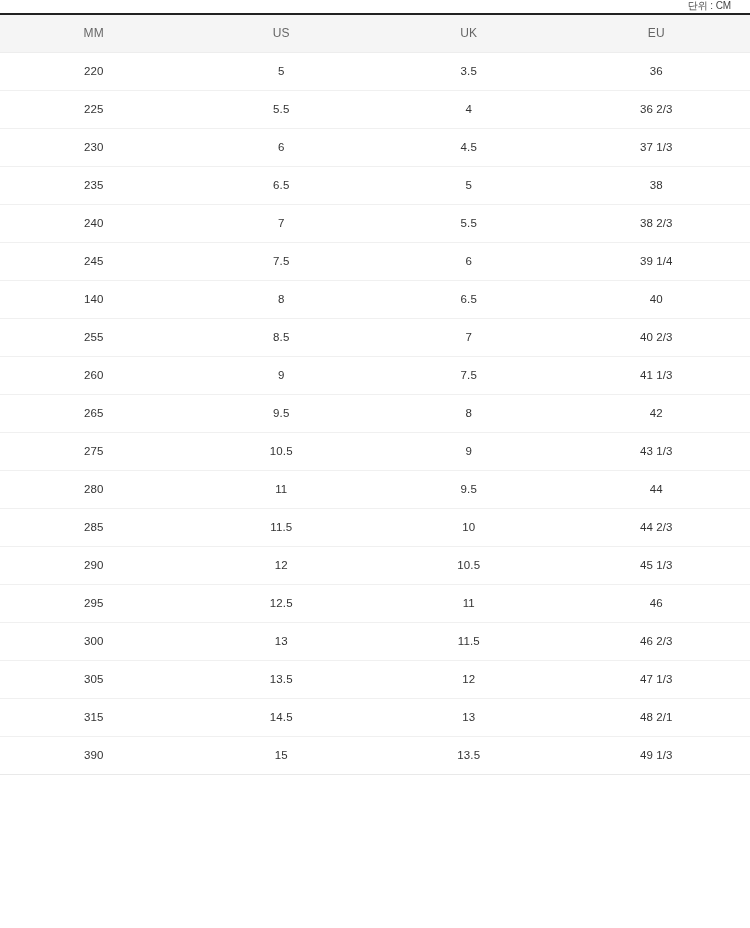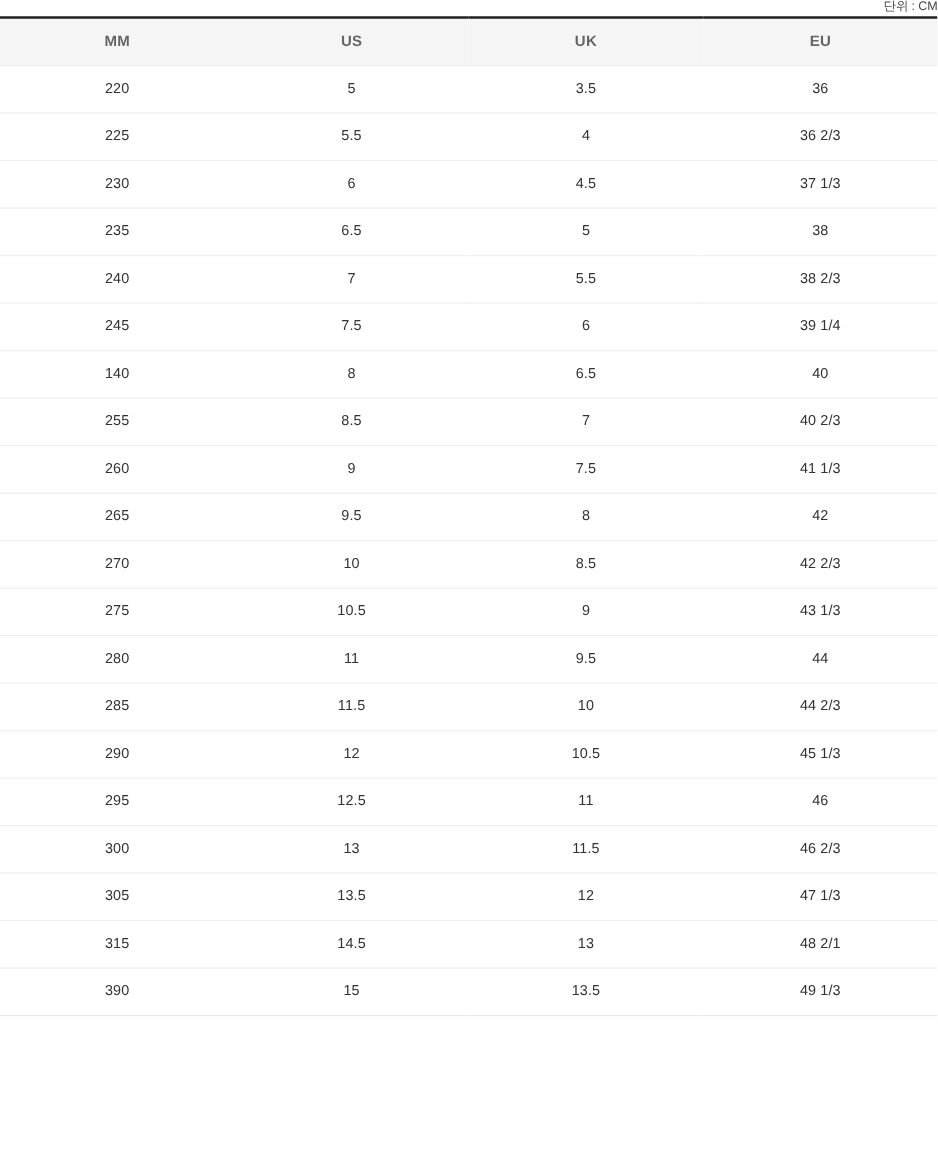--- a/index.html
+++ b/index.html
@@ -18,21 +18,21 @@
     position: relative;
     background: #ffffff;
   }
 
   
   .unit-note-row {
     height: 13px;
     display: flex;
     justify-content: flex-end;
     align-items: flex-start;
-    padding-right: 0;
+    padding-right: 19px;
   }
   .unit-note {
     font-size: 10px;
     line-height: 12px;
     color: #444444;
     letter-spacing: -0.1px;
     white-space: nowrap;
   }
 
   
@@ -47,21 +47,21 @@
   .size-table col.c-mm { width: 187.5px; }
   .size-table col.c-us { width: 187.5px; }
   .size-table col.c-uk { width: 187.5px; }
   .size-table col.c-eu { width: 187.5px; }
 
   .size-table thead th {
     height: 38px;
     background: #f5f5f5;
     color: #666666;
     font-size: 12px;
-    font-weight: 700;
+    font-weight: 400;
     letter-spacing: 0.2px;
     text-align: center;
     vertical-align: middle;
     border-bottom: 1px solid #ededed;
   }
 
   .size-table tbody td {
     height: 38px;
     background: #ffffff;
     color: #333333;
@@ -156,26 +156,20 @@
           <td>7.5</td>
           <td>41 1/3</td>
         </tr>
         <tr>
           <td>265</td>
           <td>9.5</td>
           <td>8</td>
           <td>42</td>
         </tr>
         <tr>
-          <td>270</td>
-          <td>10</td>
-          <td>8.5</td>
-          <td>42 2/3</td>
-        </tr>
-        <tr>
           <td>275</td>
           <td>10.5</td>
           <td>9</td>
           <td>43 1/3</td>
         </tr>
         <tr>
           <td>280</td>
           <td>11</td>
           <td>9.5</td>
           <td>44</td>

